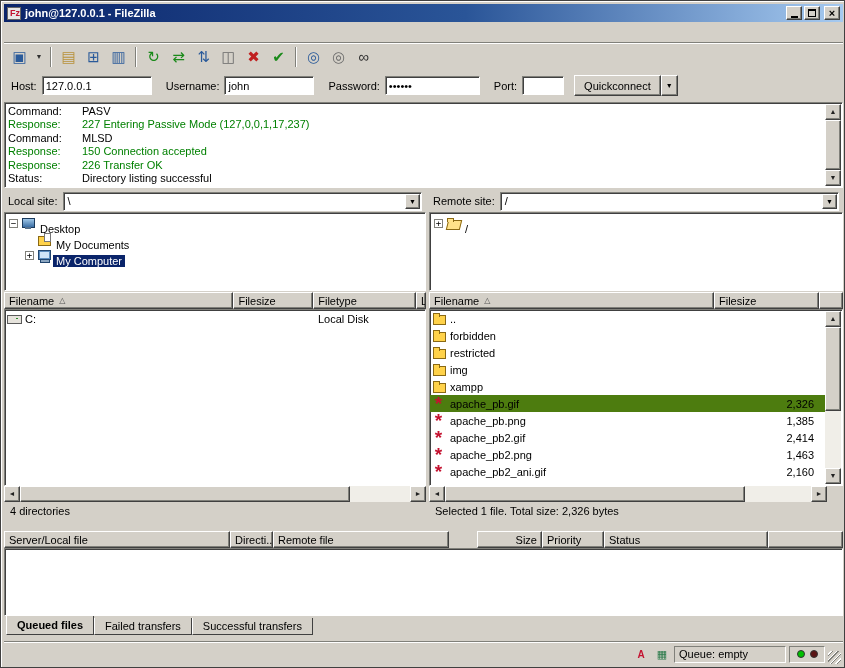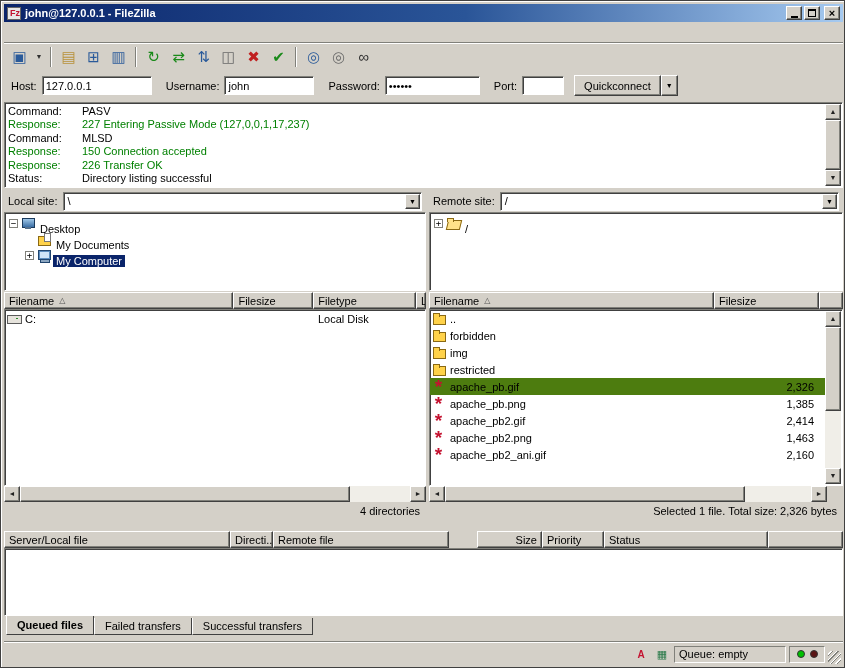--- a/index.html
+++ b/index.html
@@ -122,21 +122,21 @@
   .frow { height:17px; display:flex; align-items:center; white-space:nowrap; }
   .filelist.right .frow { width:397px; }
   .frow.selected { background:#4d7c0f; }
   .fname { display:flex; align-items:center; overflow:hidden; padding-left:2px; }
   .filelist.left .fname { width:230px; } .filelist.left .fsize { width:80px; text-align:right; padding-right:6px; }
   .filelist.left .ftype { width:103px; padding-left:3px; }
   .filelist.right .fname { width:285px; } .filelist.right .fsize { width:105px; text-align:right; padding-right:6px; }
   .ftext { padding-left:2px; }
 
   
-  .paneinfo { position:absolute; top:500px; height:20px; padding:4px 6px; white-space:nowrap; overflow:hidden;text-align:right; }
+  .paneinfo { position:absolute; top:500px; height:20px; padding:4px 6px; white-space:nowrap; overflow:hidden; }
   .paneinfo.left { left:3px; width:422px; }
   .paneinfo.right { left:428px; width:414px; }
 
   
   .qheader { position:absolute; left:3px; top:530px; width:839px; height:17px; display:flex; }
   .qc0 { width:226px; } .qc1 { width:43px; } .qc2 { width:176px; } .qc3 { width:65px;margin-left:28px; }
   .qc4 { width:62px; } .qc5 { width:164px; }
   .qlist { position:absolute; left:3px; top:547px; width:839px; height:68px; }
 
   
@@ -392,33 +392,40 @@
           <span class="fname">
             <i class="fico ico-folder"></i>
             <span class="ftext">forbidden</span>
           </span>
           <span class="fsize"></span>
         </div>
 
         <div class="frow">
           <span class="fname">
             <i class="fico ico-folder"></i>
+            <span class="ftext">restricted</span>
+          </span>
+          <span class="fsize"></span>
+        </div>
+
+        <div class="frow">
+          <span class="fname">
+            <i class="fico ico-folder"></i>
             <span class="ftext">img</span>
           </span>
           <span class="fsize"></span>
         </div>
 
         <div class="frow">
           <span class="fname">
             <i class="fico ico-folder"></i>
-            <span class="ftext">restricted</span>
+            <span class="ftext">xampp</span>
           </span>
           <span class="fsize"></span>
         </div>
-
 
         <div class="frow selected">
           <span class="fname">
             <i class="fico ico-imgfile"></i>
             <span class="ftext">apache_pb.gif</span>
           </span>
           <span class="fsize">2,326</span>
         </div>
 
         <div class="frow">

